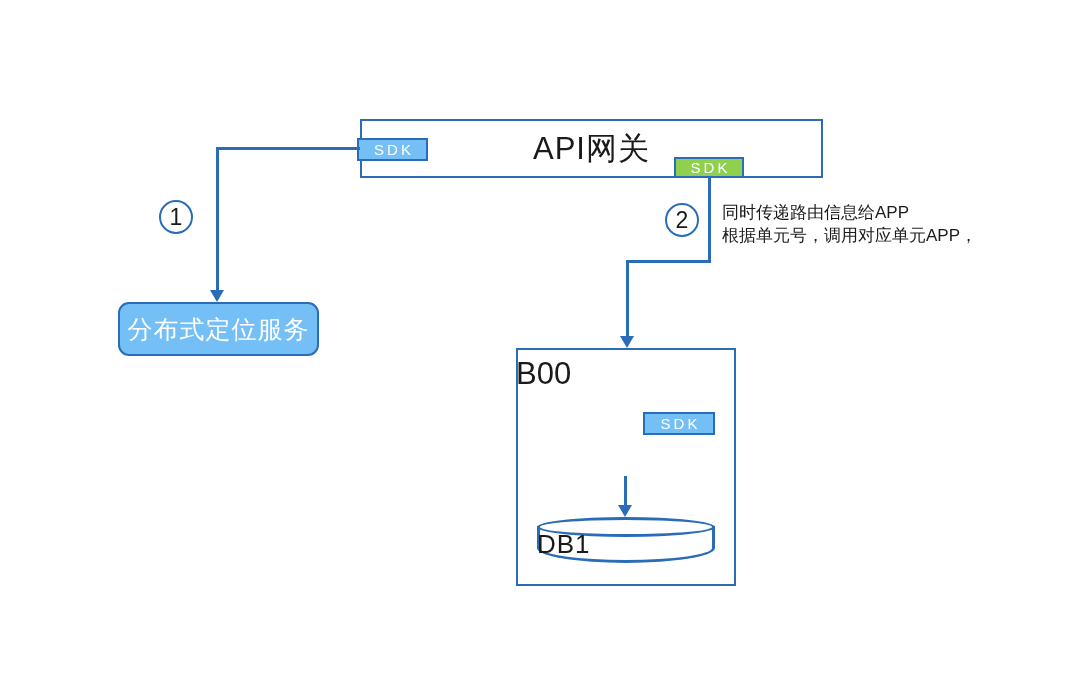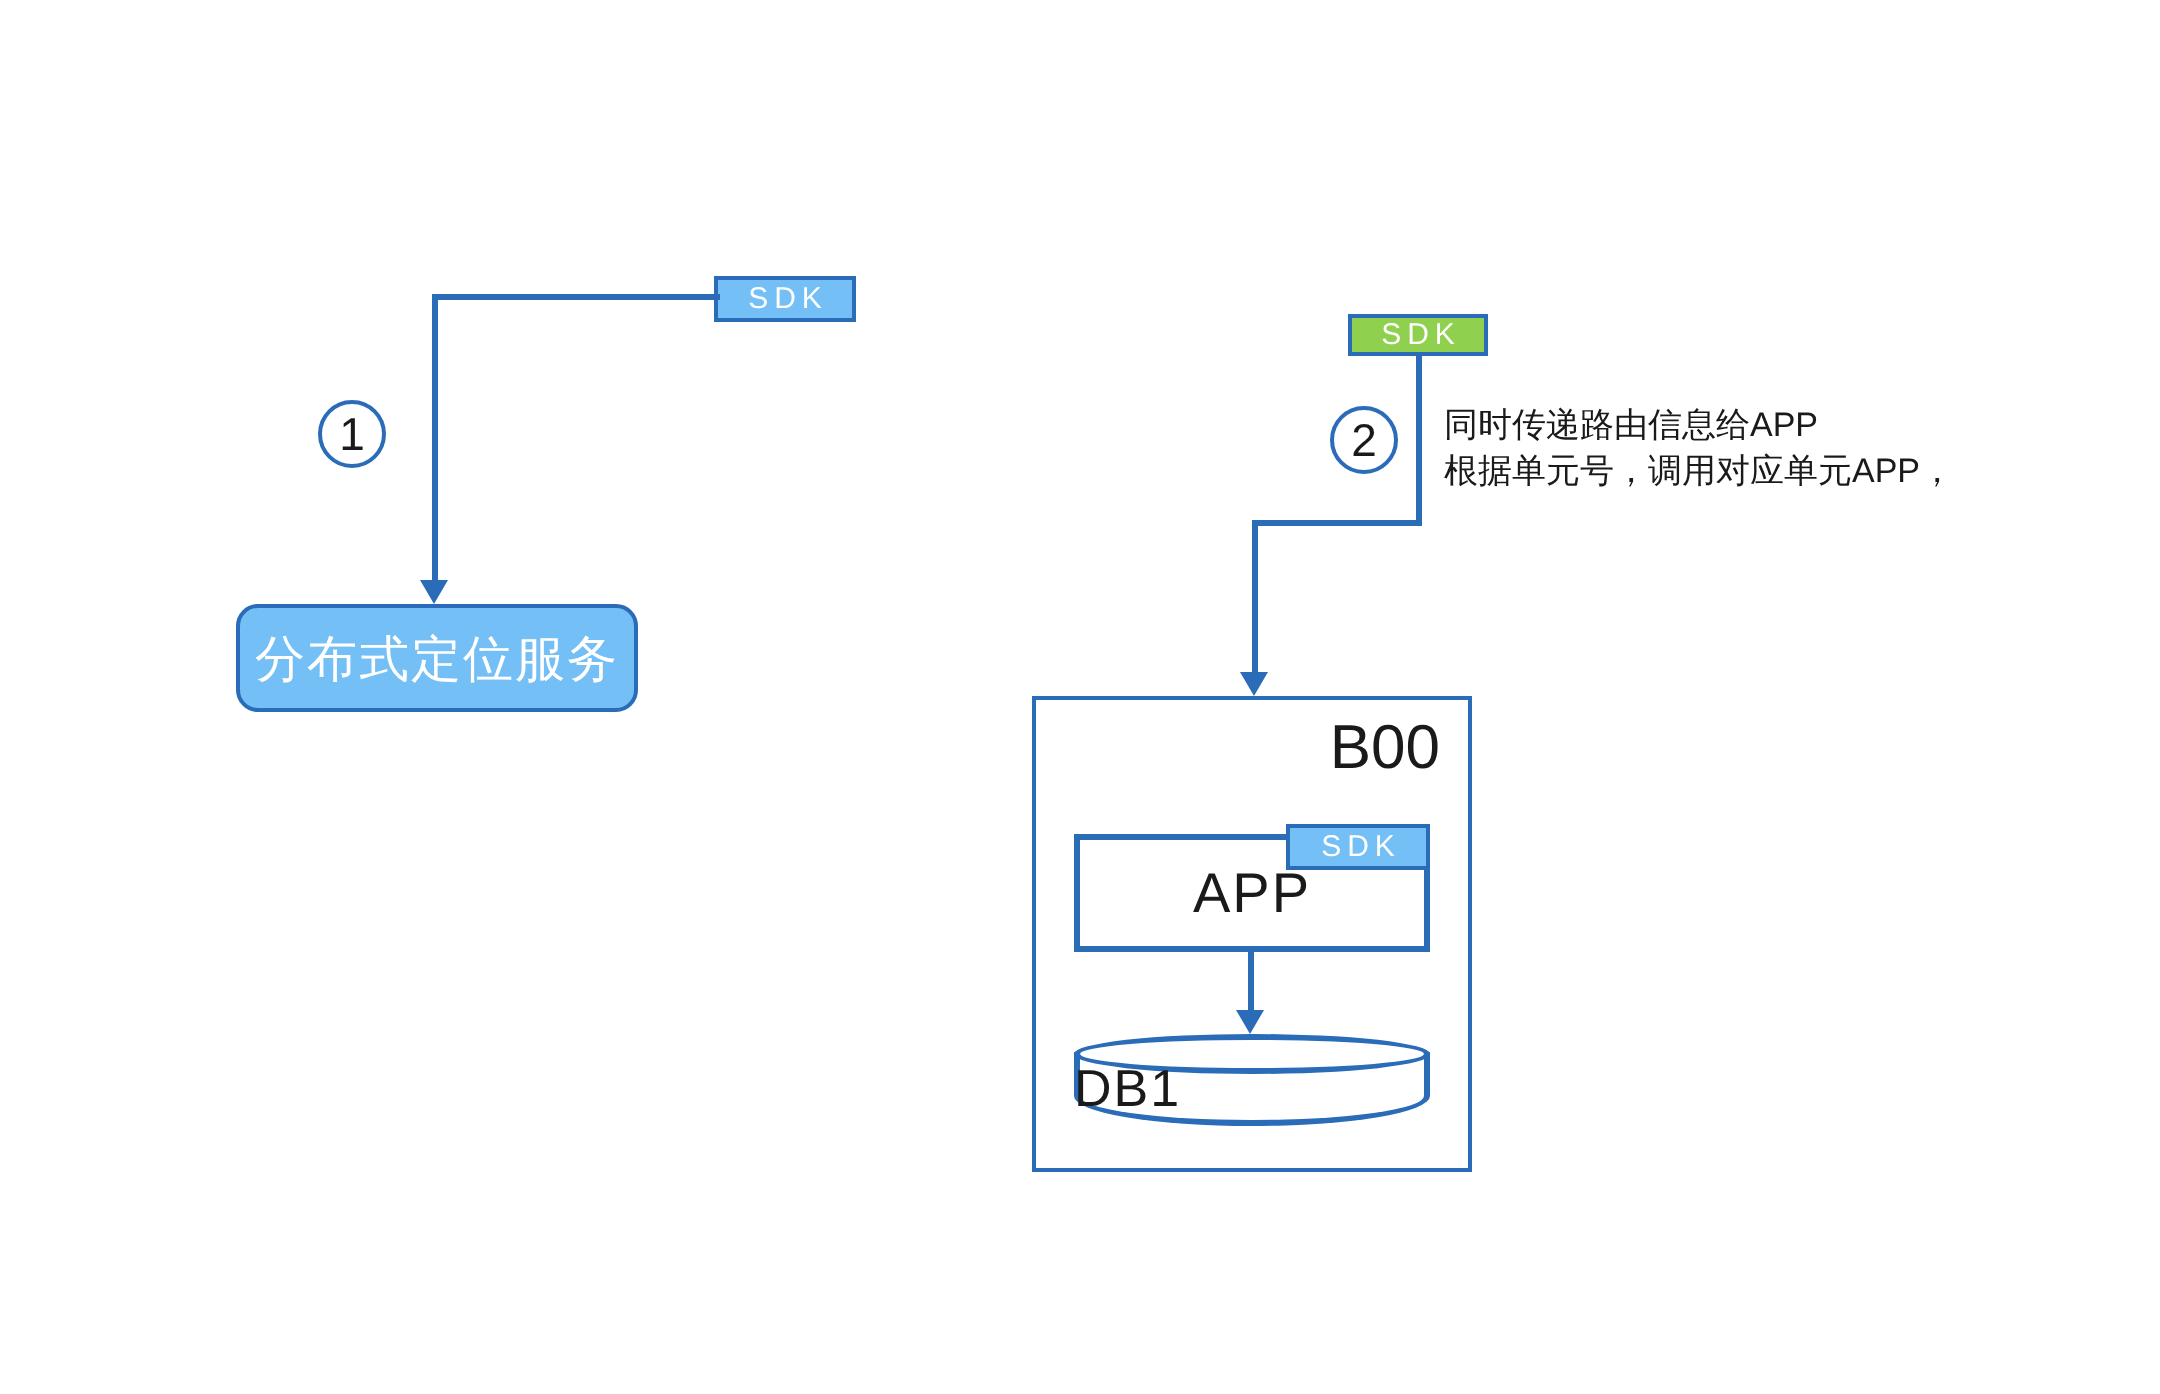--- a/index.html
+++ b/index.html
@@ -43,21 +43,21 @@
   .step-text{position:absolute;font-size:17px;line-height:23px;color:var(--text-black);white-space:nowrap;}
   .step1-text{left:233px;top:207px;}
   .step2-text{left:722px;top:201px;}
   .loc-box{
     position:absolute;left:118px;top:302px;width:201px;height:54px;border-radius:11px;
     border:2.5px solid var(--line-blue);background:var(--light-blue-fill);
     display:flex;align-items:center;justify-content:center;
     color:var(--white);font-size:25px;letter-spacing:1px;
   }
   .b00-box{left:516px;top:348px;width:220px;height:238px;}
-  .b00-title{position:absolute;left:516px;top:356px;width:204px;text-align:right;
+  .b00-title{position:absolute;left:516px;top:356px;width:204px;text-align:left;
     font-size:31px;font-weight:500;color:var(--text-black);}
   .app-box{left:537px;top:417px;width:178px;height:59px;border-width:3px;
     display:flex;align-items:center;justify-content:center;}
   .app-label{font-size:28px;font-weight:500;color:var(--text-black);letter-spacing:1px;}
   .app-sdk{left:643px;top:412px;width:72px;height:23px;}
   .cyl-top{position:absolute;left:537px;top:517px;width:178px;height:20px;
     border:3px solid var(--line-blue);border-radius:50%;background:var(--white);z-index:2;}
   .cyl-body{position:absolute;left:537px;top:526px;width:178px;height:37px;
     border:3px solid var(--line-blue);border-top:none;background:var(--white);
     border-radius:0 0 89px 89px / 0 0 15px 15px;z-index:1;}
@@ -74,20 +74,23 @@
   .a2-head{left:620px;top:336px;}
   
   .a3-v{left:624px;top:476px;width:2.5px;height:31px;}
   .a3-head{left:618px;top:505px;}
 </style>
 </head>
 <body>
 
 <div class="canvas">
 
+  <div class="box gateway-box">
+    <span class="gateway-title">API网关</span>
+  </div>
   <div class="chip sdk-left">SDK</div>
   <div class="chip green sdk-right">SDK</div>
 
   <div class="line a1-h"></div>
   <div class="line a1-v"></div>
   <div class="arrowhead a1-head"></div>
 
   <div class="step-circle circle-1">
     <span>1</span>
   </div>
@@ -105,23 +108,20 @@
   </div>
 
   <div class="line a2-v1"></div>
   <div class="line a2-h"></div>
   <div class="line a2-v2"></div>
   <div class="arrowhead a2-head"></div>
 
   <div class="box b00-box"></div>
   <div class="b00-title">B00</div>
 
-  <div class="box app-box">
-    <span class="app-label">APP</span>
-  </div>
   <div class="chip app-sdk">SDK</div>
 
   <div class="line a3-v"></div>
   <div class="arrowhead a3-head"></div>
 
   <div class="cyl-top"></div>
   <div class="cyl-body"></div>
   <div class="db-label">DB1</div>
 
 </div>

